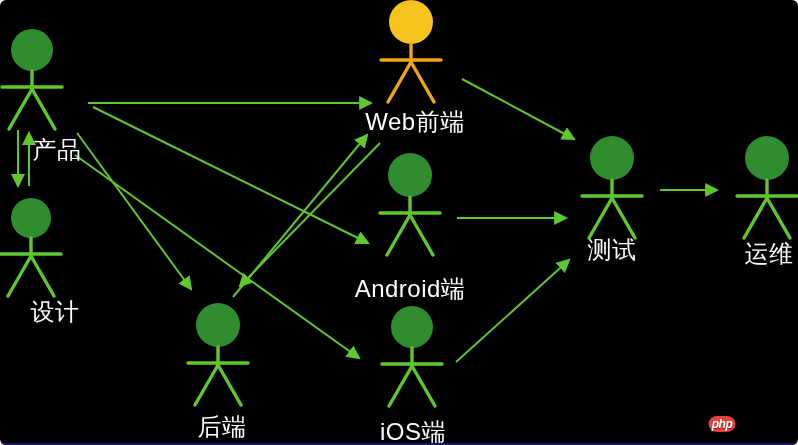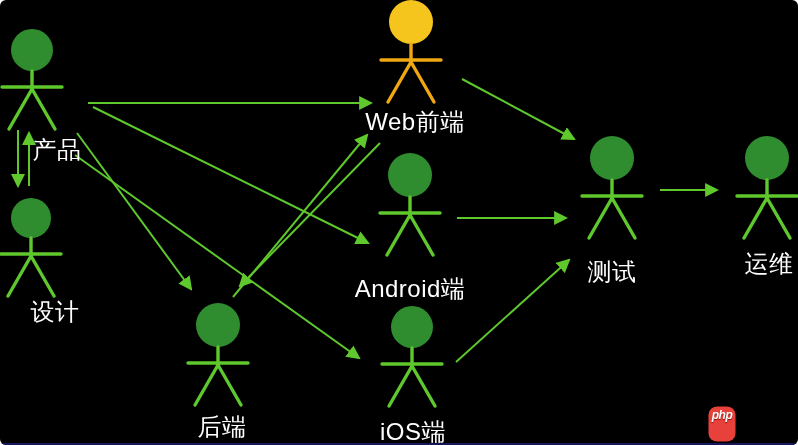--- a/index.html
+++ b/index.html
@@ -19,21 +19,21 @@
     color: #ffffff;
     font-size: 24px;
     font-weight: 500;
     white-space: nowrap;
     letter-spacing: 0.5px;
   }
   .php-badge {
     position: absolute;
     transform: translate(-50%, -50%);
     width: 27px;
-    height: 35px;
+    height: 16px;
     background: #e8403a;
     border-radius: 9px / 8px;
     color: #ffffff;
     font-size: 12px;
     font-weight: bold;
     font-style: italic;
     line-height: 16px;
     text-align: center;
     text-shadow: 0 1px 1px #7a0f0c;
     letter-spacing: -0.5px;
@@ -124,19 +124,19 @@
         <line x1="767" y1="198" x2="790" y2="238"></line>
       </g>
     </svg>
 
   <span class="actor-label" style="left: 57px; top: 150px;">产品</span>
   <span class="actor-label" style="left: 55px; top: 312px;">设计</span>
   <span class="actor-label" style="left: 415px; top: 122px;">Web前端</span>
   <span class="actor-label" style="left: 410px; top: 289px;">Android端</span>
   <span class="actor-label" style="left: 413px; top: 432px;">iOS端</span>
   <span class="actor-label" style="left: 222px; top: 427px;">后端</span>
-  <span class="actor-label" style="left: 612px; top: 272px;">测试</span>
-  <span class="actor-label" style="left: 769px; top: 264px;">运维</span>
+  <span class="actor-label" style="left: 612px; top: 250px;">测试</span>
+  <span class="actor-label" style="left: 769px; top: 254px;">运维</span>
 
   <div class="php-badge" style="left: 722px; top: 424px;">php</div>
 
   <div class="bottom-edge"></div>
 </div>
 
 </body></html>

